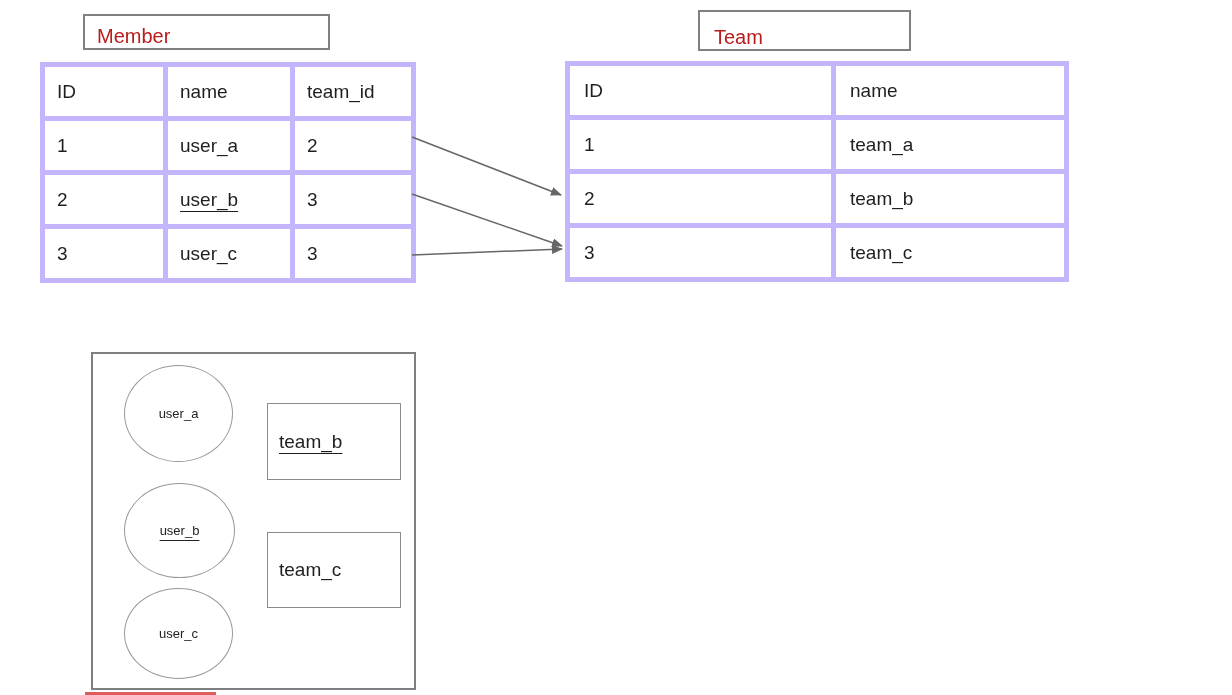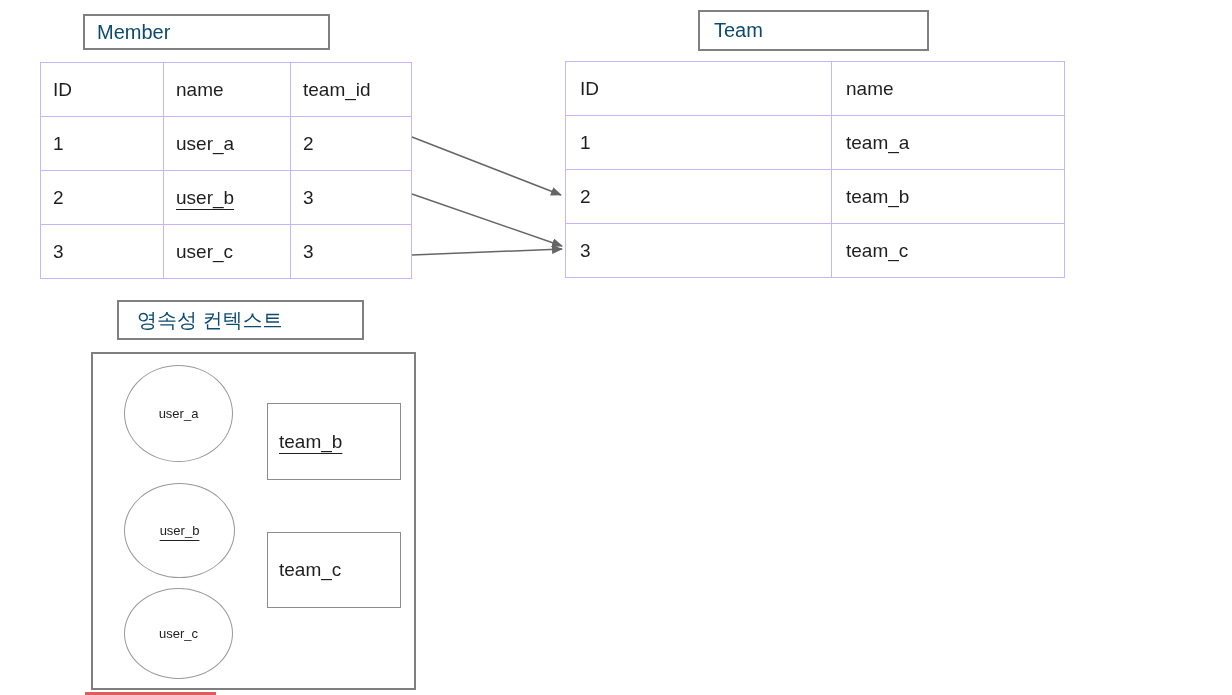--- a/index.html
+++ b/index.html
@@ -2,33 +2,33 @@
 <html><head>
 <meta charset="utf-8">
 <style>
   html, body { margin:0; padding:0; background:#ffffff; }
   body { font-family:"Liberation Sans", sans-serif; }
   .canvas { position:relative; width:1232px; height:695px; background:#ffffff; overflow:hidden; }
 
   
   .title-box {
     position:absolute; box-sizing:border-box; background:#ffffff;
-    border:2px solid #808080; display:flex; align-items:center;
-    font-size:20px; color:#0c4a6e;
+    border:2px solid #808080; display:flex; align-items:flex-end;
+    font-size:20px; color:#b91c1c;
   }
   .member-title { left:83px; top:14px; width:247px; height:36px; padding-left:12px; }
-  .team-title   { left:698px; top:10px; width:231px; height:41px; padding-left:14px; }
+  .team-title   { left:698px; top:10px; width:213px; height:41px; padding-left:14px; }
   .pc-title     { left:117px; top:300px; width:247px; height:40px; padding-left:18px; border-width:2px; }
 
   
   .db-table {
     position:absolute; border-collapse:collapse; table-layout:fixed; background:#ffffff;
   }
   .db-table td, .db-table th {
-    border:1px solid #c4b5fd; height:54px; box-sizing:border-box;
+    border:5px solid #c4b5fd; height:54px; box-sizing:border-box;
     font-size:19px; font-weight:400; color:#1f1f1f; text-align:left;
     padding:0 4px 0 12px; vertical-align:middle; overflow:hidden; white-space:nowrap;
   }
   .member-table { left:40px; top:62px; width:371px; }
   .member-table col.c0 { width:123px; } .member-table col.c1 { width:127px; } .member-table col.c2 { width:121px; }
   .team-table { left:565px; top:61px; width:499px; }
   .team-table col.c0 { width:266px; } .team-table col.c1 { width:233px; }
   .team-table td, .team-table th { padding-left:14px; }
 
   
@@ -141,23 +141,20 @@
     <defs>
       <marker id="arrowhead" markerWidth="11" markerHeight="9" refX="10" refY="4.5" orient="auto" markerUnits="userSpaceOnUse">
         <path d="M0,0 L11,4.5 L0,9 z" fill="#666666"></path>
       </marker>
     </defs>
     <line x1="412" y1="137" x2="561" y2="195" stroke="#666666" stroke-width="1.5" marker-end="url(#arrowhead)"></line>
     <line x1="412" y1="194" x2="562" y2="246" stroke="#666666" stroke-width="1.5" marker-end="url(#arrowhead)"></line>
     <line x1="412" y1="255" x2="562" y2="249" stroke="#666666" stroke-width="1.5" marker-end="url(#arrowhead)"></line>
   </svg>
 
-  <div class="title-box pc-title">
-    <span>영속성 컨텍스트</span>
-  </div>
 
   <div class="pc-box"></div>
 
   <div class="entity-ellipse ellipse-a">
     <span>user_a</span>
   </div>
   <div class="entity-ellipse ellipse-b">
     <span class="misspell">user_b</span>
   </div>
   <div class="entity-ellipse ellipse-c">

